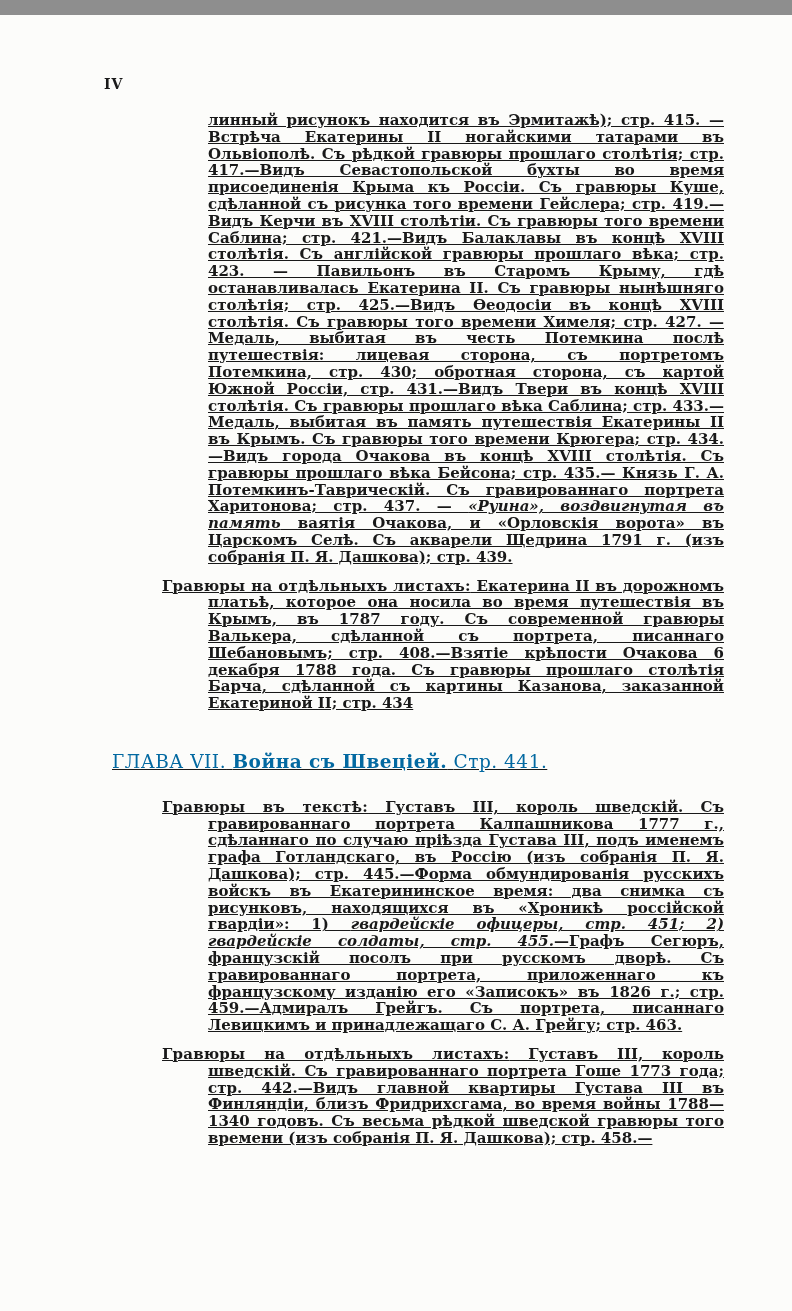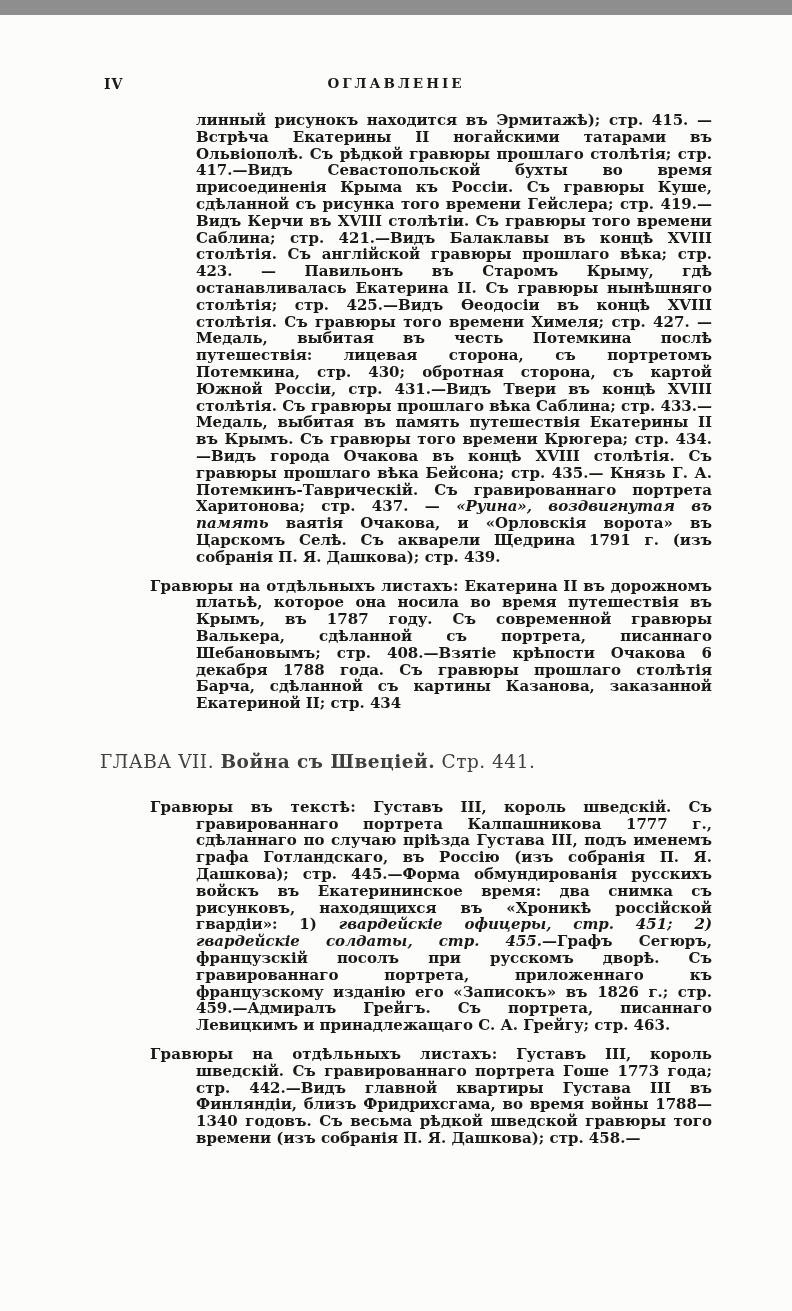--- a/index.html
+++ b/index.html
@@ -39,58 +39,58 @@
     top: 0;
     text-align: center;
     font-size: 13.5px;
     font-weight: bold;
     letter-spacing: 3px;
   }
 
   .toc {
     position: absolute;
     top: 97px;
-    left: 100px;
+    left: 112px;
     width: 612px;
     font-size: 15px;
     line-height: 16.8px;
     font-weight: bold;
     text-align: justify;
     color: #191919;
+    text-decoration: underline;
   }
 
   .toc p { margin: 0 0 12px 96px; }
   p.cont { text-indent: 0; }
   p.entry { text-indent: -46px; }
 
   .label { font-weight: bold; letter-spacing: 0.2px; }
   .italic { font-style: italic; }
 
   h2.chapter {
     margin: 38px 0 26px 0;
     font-size: 18.5px;
     line-height: 23px;
     font-weight: normal;
     letter-spacing: 0.5px;
     text-align: left;
     text-indent: 0;
-    color: #404040;
+    color: #0369a1;
   }
   h2.chapter .num   { font-weight: normal; }
   h2.chapter .title { font-weight: bold; }
   h2.chapter .pref  { font-weight: normal; }
 </style>
 </head>
 <body>
 
 <div class="page">
 
   <div class="running-header">
     <span class="folio">IV</span>
-    <div class="running-head">ОГЛАВЛЕНІЕ</div>
   </div>
 
   <div class="toc">
 
     <p class="cont"><span>линный рисунокъ находится въ Эрмитажѣ); стр. 415. — Встрѣча Екатерины II ногайскими татарами въ Ольвіополѣ. Съ рѣдкой гравюры прошлаго столѣтія; стр. 417.—Видъ Севастопольской бухты во время присоединенія Крыма къ Россіи. Съ гравюры Куше, сдѣланной съ рисунка того времени Гейслера; стр. 419.—Видъ Керчи въ XVIII столѣтіи. Съ гравюры того времени Саблина; стр. 421.—Видъ Балаклавы въ концѣ XVIII столѣтія. Съ англійской гравюры прошлаго вѣка; стр. 423. — Павильонъ въ Старомъ Крыму, гдѣ останавливалась Екатерина II. Съ гравюры нынѣшняго столѣтія; стр. 425.—Видъ Ѳеодосіи въ концѣ XVIII столѣтія. Съ гравюры того времени Химеля; стр. 427. — Медаль, выбитая въ честь Потемкина послѣ путешествія: лицевая сторона, съ портретомъ Потемкина, стр. 430; обротная сторона, съ картой Южной Россіи, стр. 431.—Видъ Твери въ концѣ XVIII столѣтія. Съ гравюры прошлаго вѣка Саблина; стр. 433.—Медаль, выбитая въ память путешествія Екатерины II въ Крымъ. Съ гравюры того времени Крюгера; стр. 434.—Видъ города Очакова въ концѣ XVIII столѣтія. Съ гравюры прошлаго вѣка Бейсона; стр. 435.— Князь Г. А. Потемкинъ-Таврическій. Съ гравированнаго портрета Харитонова; стр. 437. — </span><span class="italic">«Руина», воздвигнутая въ память</span><span> ваятія Очакова, и «Орловскія ворота» въ Царскомъ Селѣ. Съ акварели Щедрина 1791 г. (изъ собранія П. Я. Дашкова); стр. 439.</span></p>
 
     <p class="entry"><span class="label">Гравюры на отдѣльныхъ листахъ:</span><span> Екатерина II въ дорожномъ платьѣ, которое она носила во время путешествія въ Крымъ, въ 1787 году. Съ современной гравюры Валькера, сдѣланной съ портрета, писаннаго Шебановымъ; стр. 408.—Взятіе крѣпости Очакова 6 декабря 1788 года. Съ гравюры прошлаго столѣтія Барча, сдѣланной съ картины Казанова, заказанной Екатериной II; стр. 434</span></p>
 
     <h2 class="chapter">
       <span class="num">ГЛАВА VII.</span>

